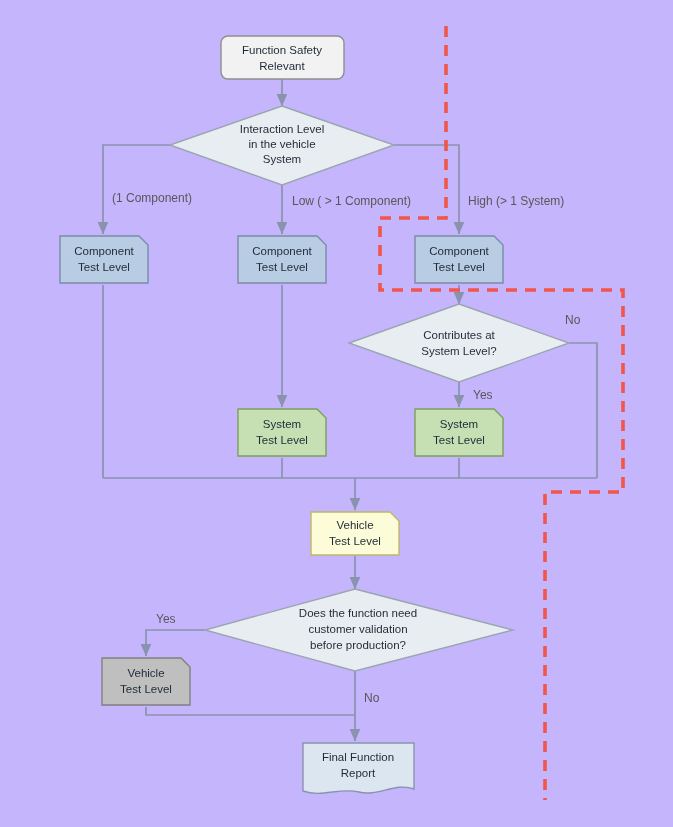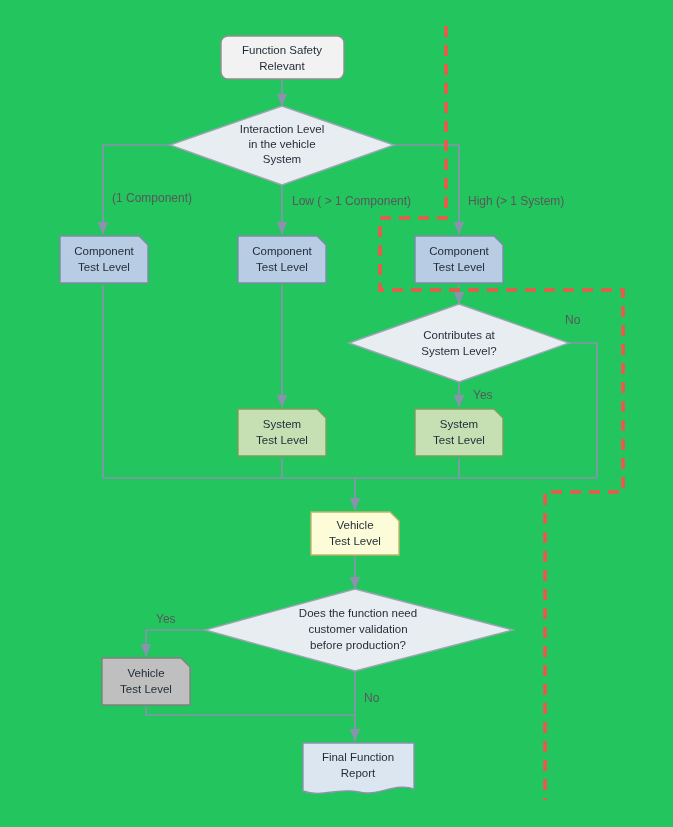--- a/index.html
+++ b/index.html
@@ -1,17 +1,17 @@
 <!DOCTYPE html>
 <html><head>
 <meta charset="utf-8">
 <style>
   html,body{margin:0;padding:0;background:#ffffff;}
   body{width:673px;height:827px;font-family:"Liberation Sans",sans-serif;}
-  #stage{position:relative;width:673px;height:827px;overflow:hidden;background:#22c55e;}
+  #stage{position:relative;width:673px;height:827px;overflow:hidden;background:#c4b5fd;}
   svg#flow{position:absolute;left:0;top:0;width:673px;height:827px;}
   .nodeText{font-family:"Liberation Sans",sans-serif;font-size:11.5px;fill:#1f2a36;}
   .edgeLabel{font-family:"Liberation Sans",sans-serif;font-size:12px;fill:#585858;}
 </style>
 </head>
 <body>
 
 <div id="stage">
   <svg id="flow" viewBox="0 0 673 827">
     <defs>

